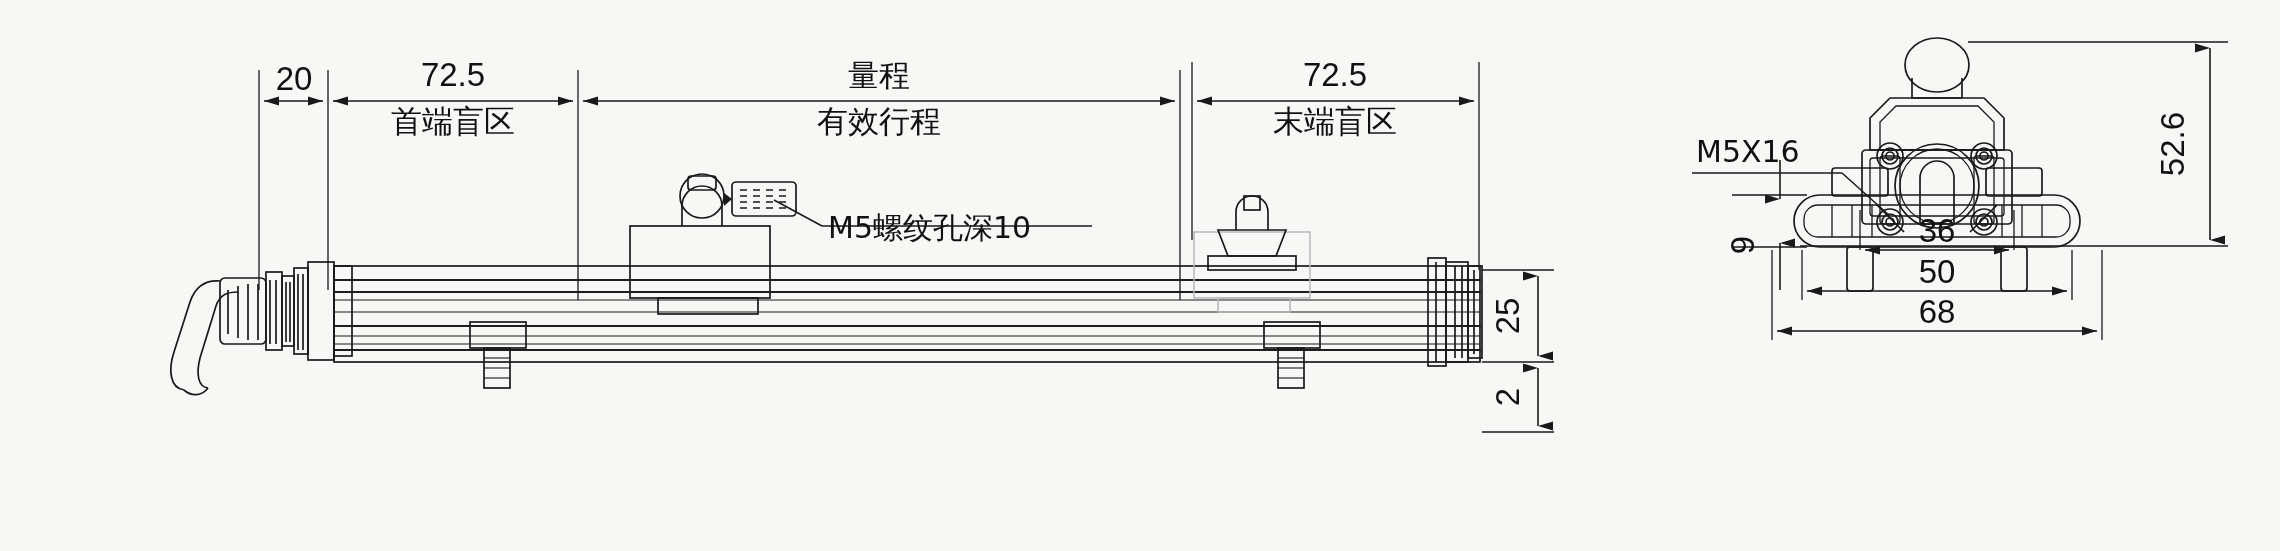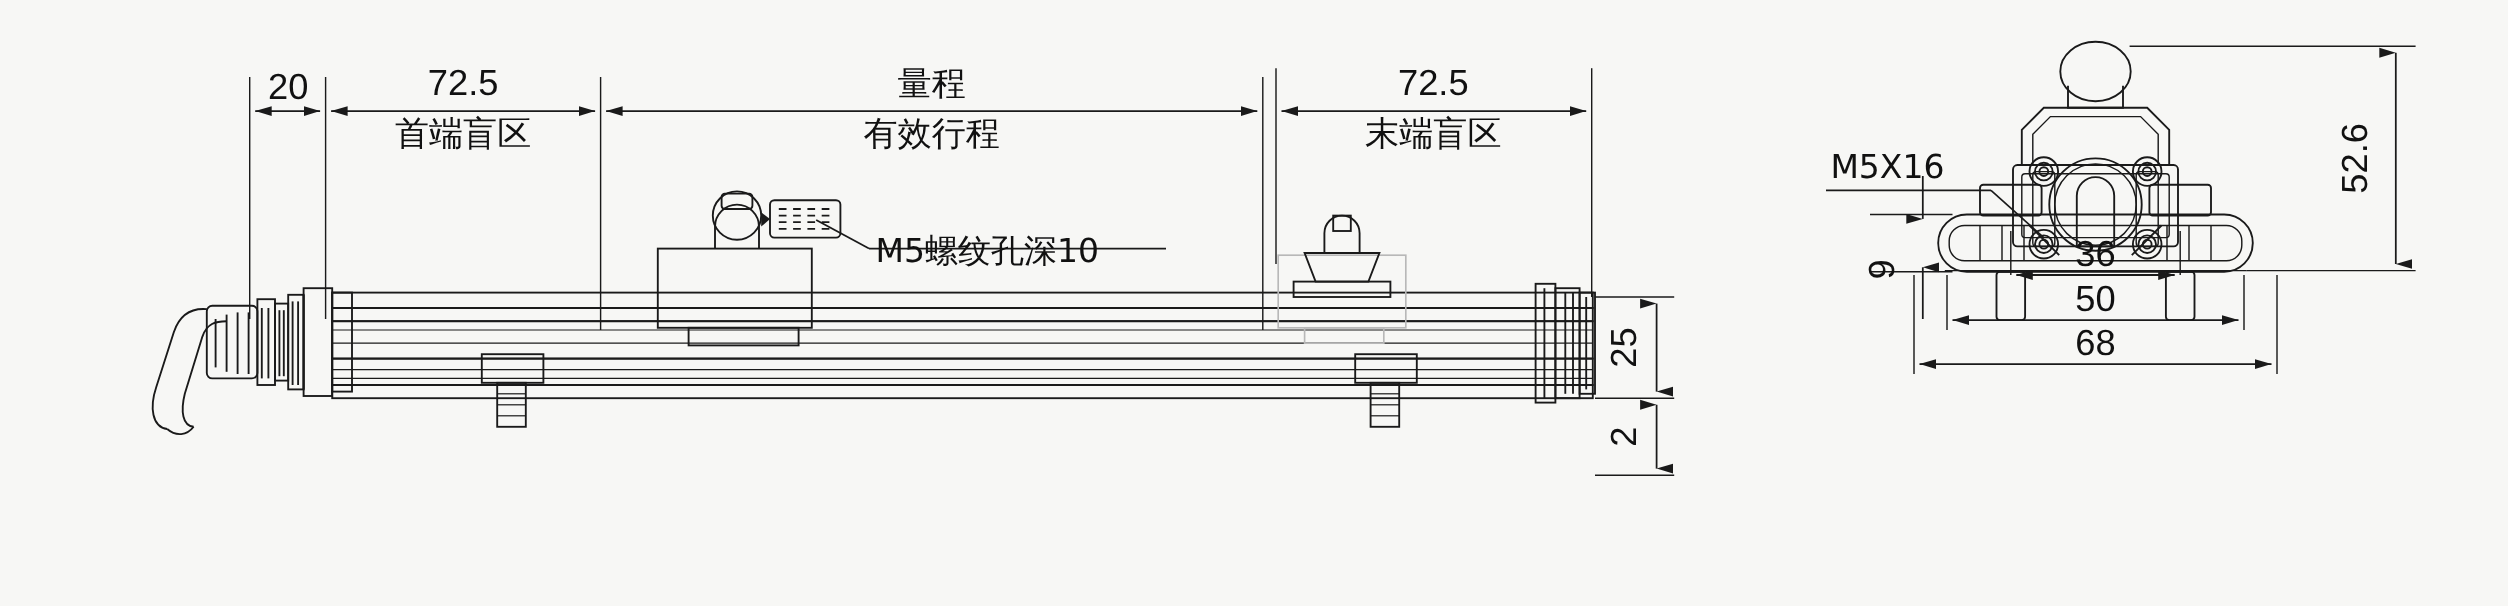--- a/index.html
+++ b/index.html
@@ -3,21 +3,21 @@
 <meta charset="utf-8">
 <style>
   html,body{margin:0;padding:0;}
   body{
     width:2280px;height:551px;
     background:#f7f7f5;
     font-family:"Liberation Sans","DejaVu Sans",sans-serif;
     overflow:hidden;
     position:relative;
   }
-  #drawing-root{position:absolute;inset:0;}
+  #drawing-root{position:absolute;inset:0;margin-left:32px;}
   svg{display:block;}
   .dimtext{
     font-family:"Liberation Sans","DejaVu Sans",sans-serif;
     fill:#111;
     font-size:33px;
     text-anchor:middle;
     dominant-baseline:alphabetic;
   }
   .cntext{
     font-family:"DejaVu Sans","Liberation Sans",sans-serif;

